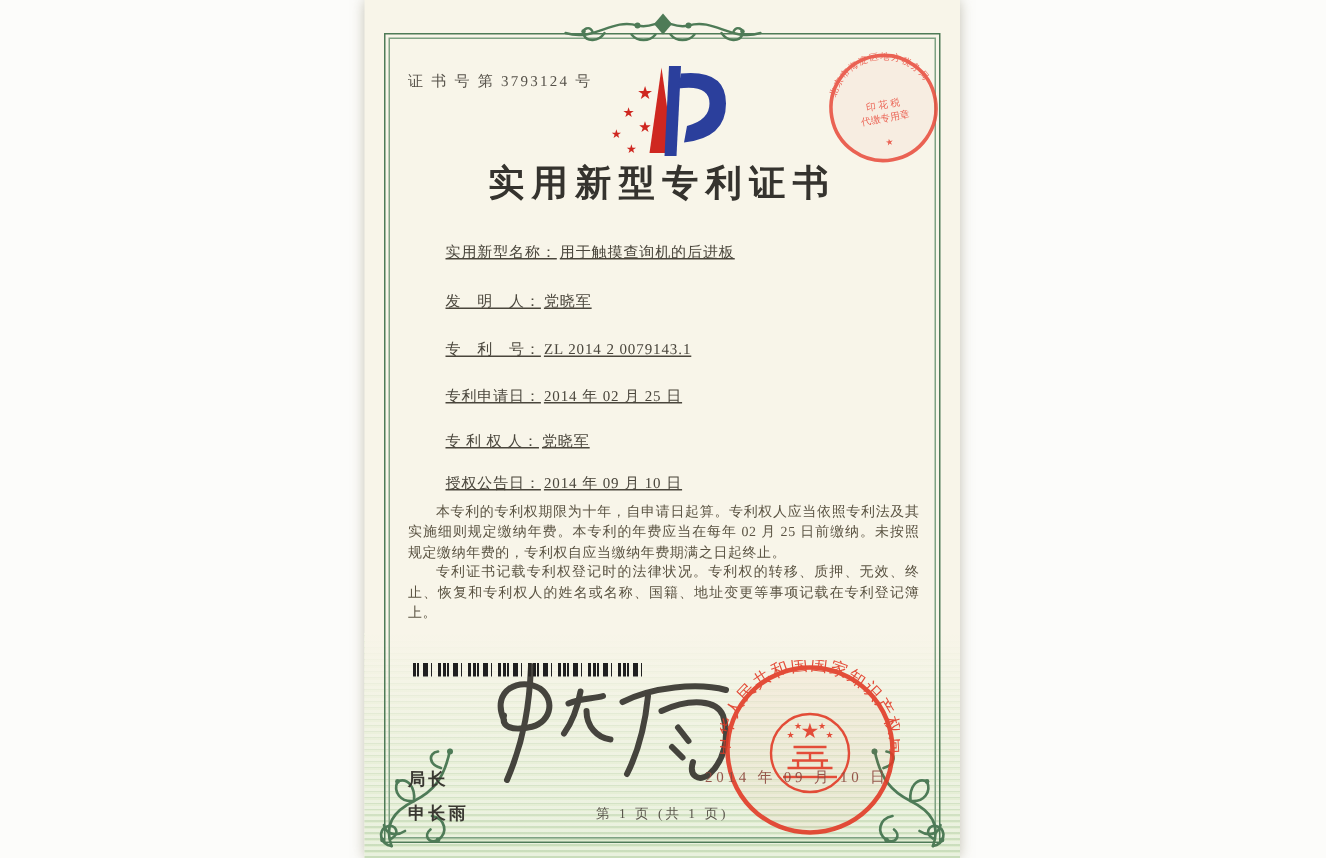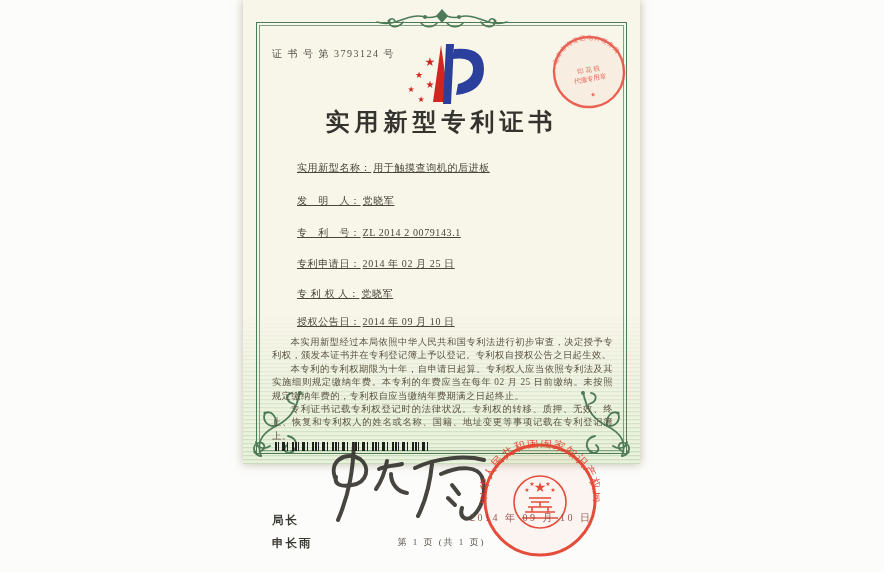--- a/index.html
+++ b/index.html
@@ -4,21 +4,21 @@
 <style>
   html,body{margin:0;padding:0;}
   body{
     width:884px;height:572px;overflow:hidden;position:relative;
     background:#fcfcfa;
     font-family:"Liberation Serif","DejaVu Serif",serif;
   }
   .scan{position:absolute;inset:0;}
   
   .page{
-    position:absolute;left:243px;top:0;width:397px;height:464px;
+    position:absolute;left:243px;top:0;width:397px;height:572px;
     background:#f8f5e9;
     box-shadow:0 0 9px rgba(140,135,108,.55);
   }
   
   .guilloche{
     position:absolute;left:0;right:0;bottom:0;height:150px;
     background:
       linear-gradient(180deg,#f8f5e9 0%,rgba(248,245,233,.55) 38%,rgba(248,245,233,0) 100%),
       repeating-linear-gradient(0deg,#c9ddbb 0 1px,#e9f1de 1px 3px,#dfeccf 3px 4px);
   }
@@ -170,21 +170,20 @@
     <div class="fields">
       <div class="frow"><span class="lab">实用新型名称：</span><span>用于触摸查询机的后进板</span></div>
       <div class="frow"><span class="lab">发　明　人：</span><span>党晓军</span></div>
       <div class="frow"><span class="lab">专　利　号：</span><span>ZL 2014 2 0079143.1</span></div>
       <div class="frow"><span class="lab">专利申请日：</span><span>2014 年 02 月 25 日</span></div>
       <div class="frow"><span class="lab">专 利 权 人：</span><span>党晓军</span></div>
       <div class="frow"><span class="lab">授权公告日：</span><span>2014 年 09 月 10 日</span></div>
     </div>
 
     <div class="paras">
-      <p>本实用新型经过本局依照中华人民共和国专利法进行初步审查，决定授予专利权，颁发本证书并在专利登记簿上予以登记。专利权自授权公告之日起生效。</p>
       <p>本专利的专利权期限为十年，自申请日起算。专利权人应当依照专利法及其实施细则规定缴纳年费。本专利的年费应当在每年 02 月 25 日前缴纳。未按照规定缴纳年费的，专利权自应当缴纳年费期满之日起终止。</p>
       <p>专利证书记载专利权登记时的法律状况。专利权的转移、质押、无效、终止、恢复和专利权人的姓名或名称、国籍、地址变更等事项记载在专利登记簿上。</p>
     </div>
 
     <div class="barcode"></div>
 
     <div class="signer">
       <div>局长</div>
       <div>申长雨</div>
     </div>

